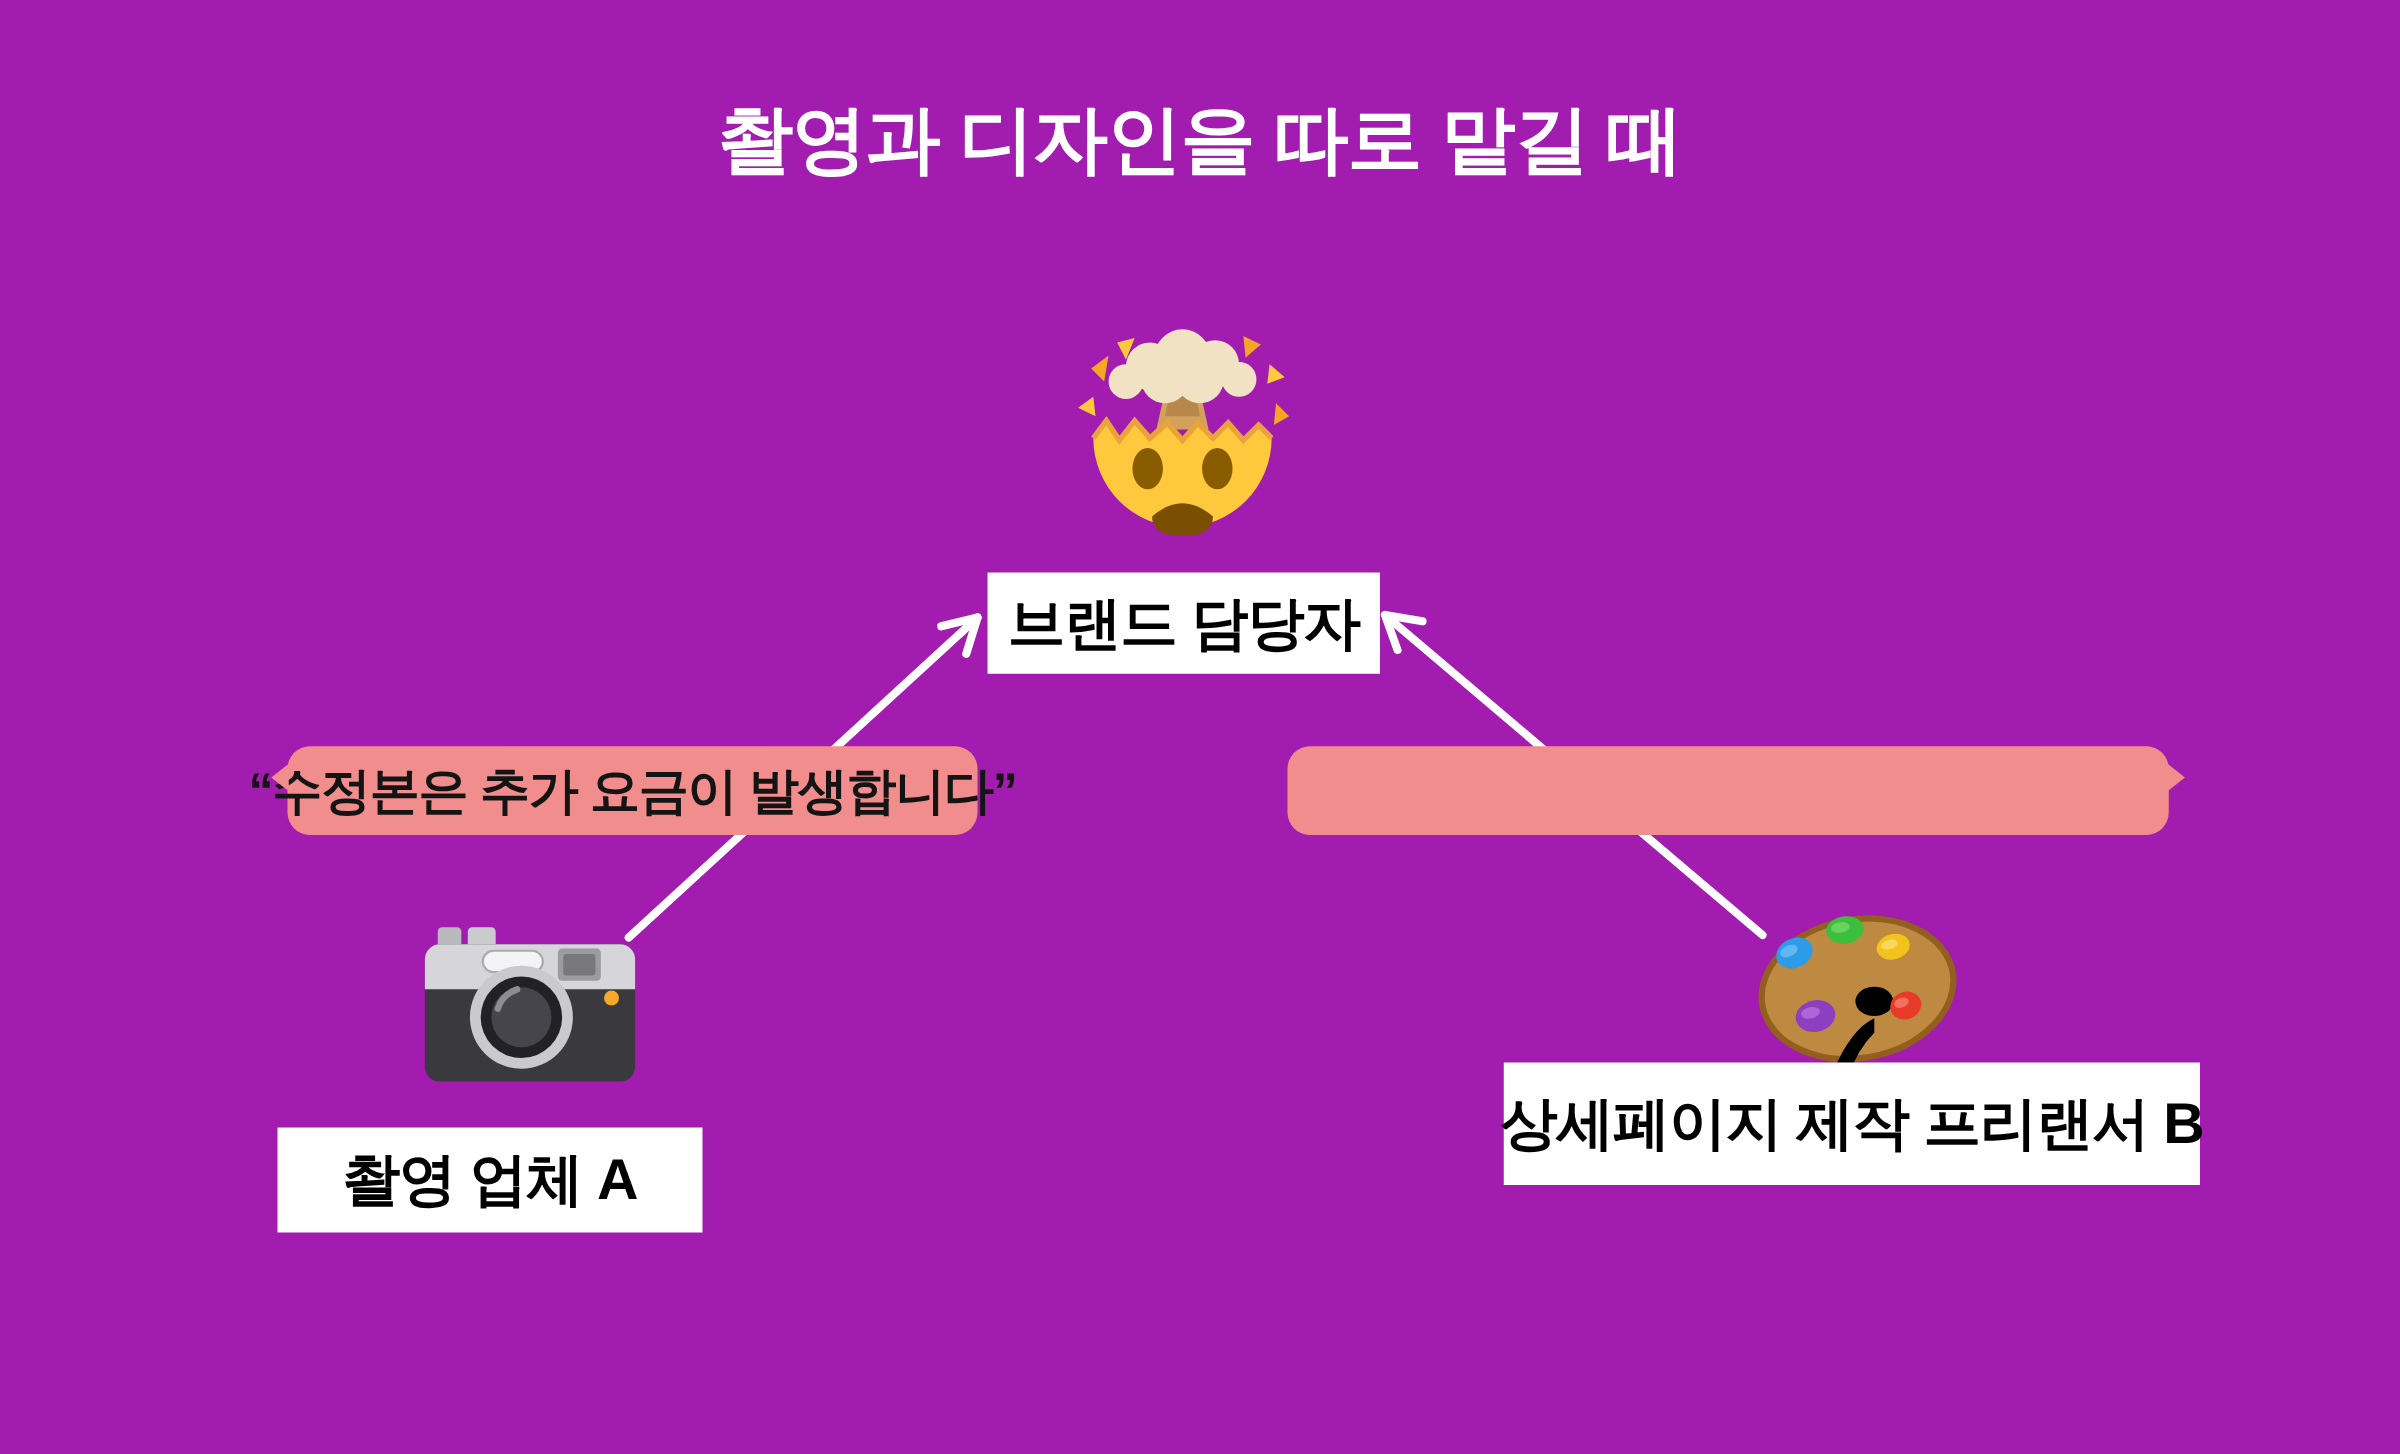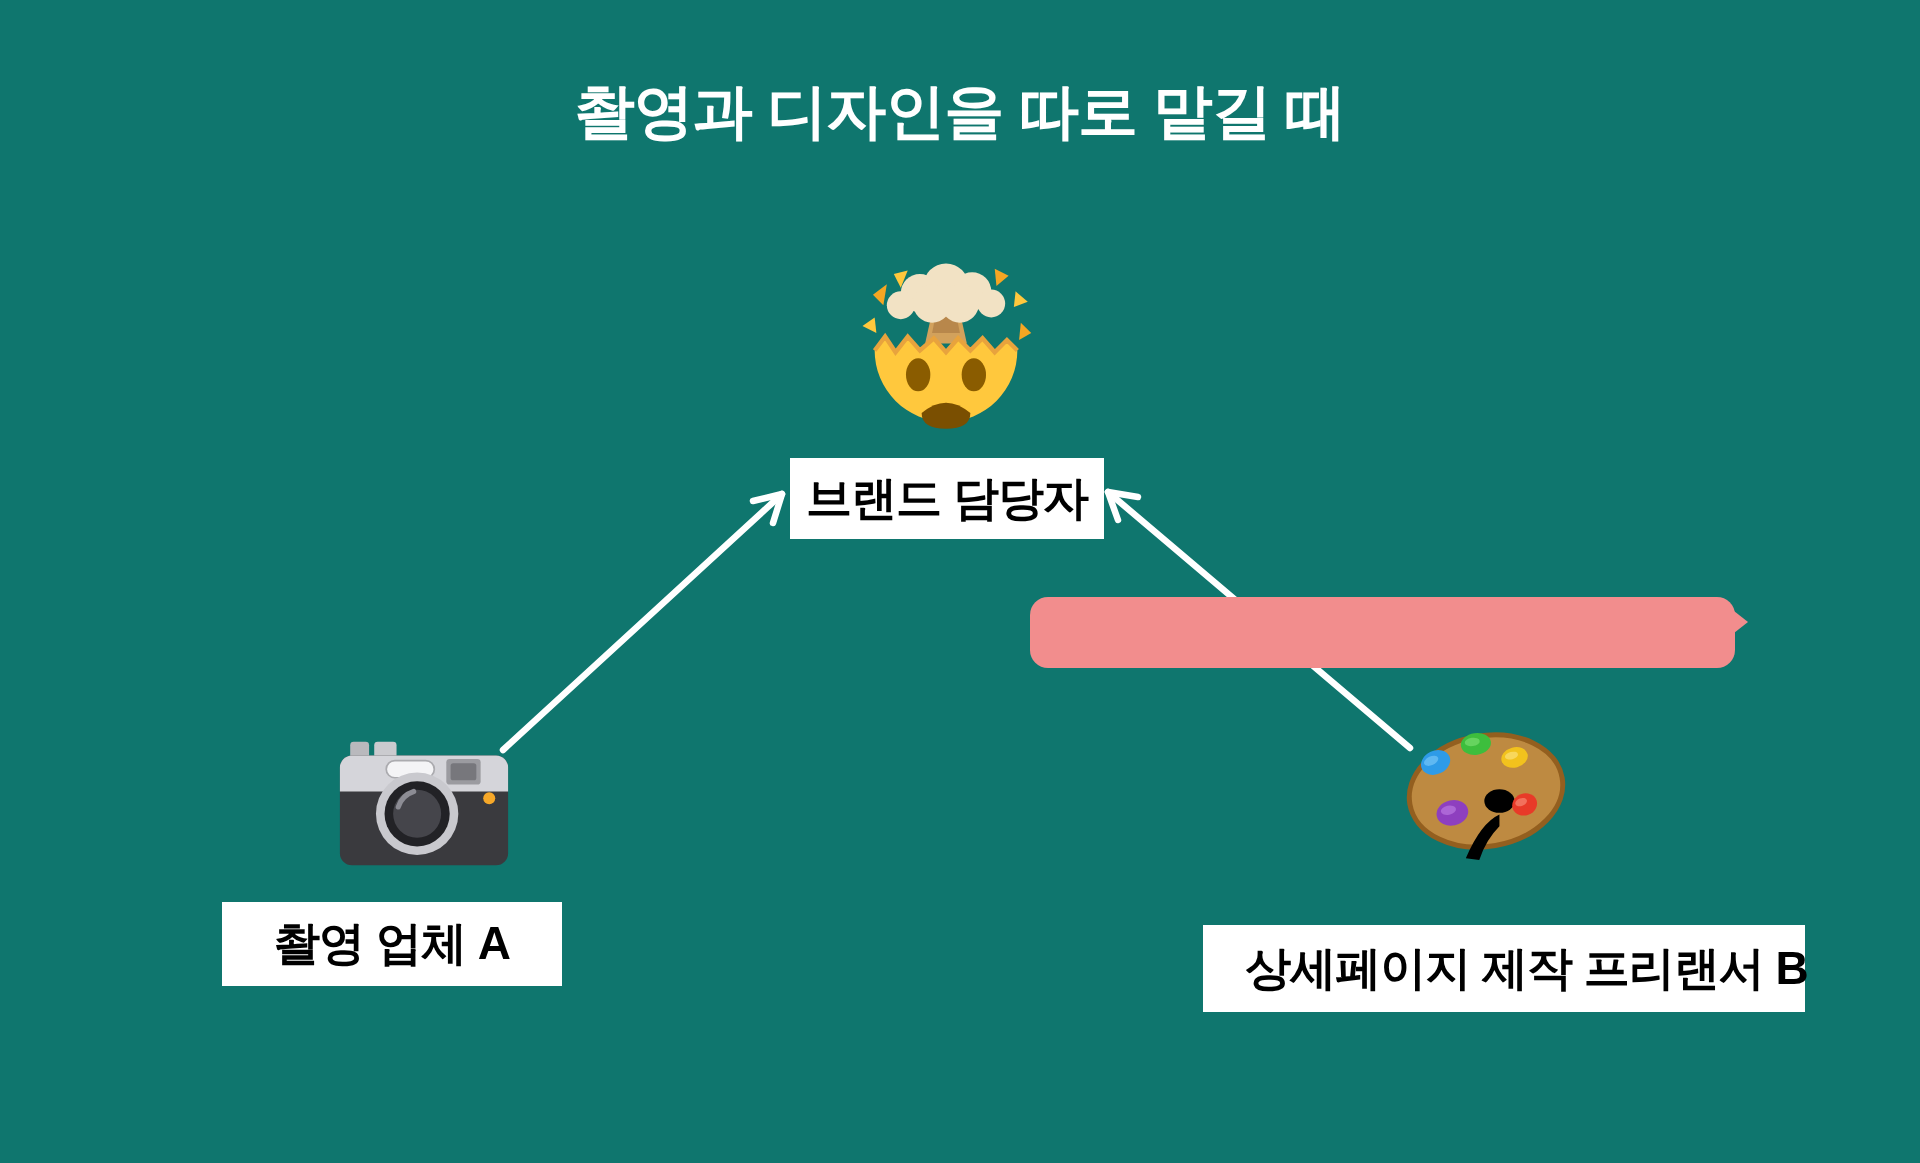--- a/index.html
+++ b/index.html
@@ -1,19 +1,19 @@
 <!DOCTYPE html>
 <html><head>
 <meta charset="utf-8">
 <style>
   html,body{margin:0;padding:0;background:#000;}
   .canvas{
     position:relative;
     width:1920px;height:1163px;
-    background:#0f766e;
+    background:#a21caf;
     overflow:hidden;
     font-family:"Liberation Sans", sans-serif;
   }
   .title{
     position:absolute;
     top:72px;left:0;width:1920px;
     margin:0;
     text-align:center;
     color:#fff;
     font-size:60px;
@@ -33,21 +33,21 @@
     position:absolute;z-index:2;
     background:#fff;color:#000;
     display:flex;align-items:center;justify-content:center;
     font-weight:800;
     font-size:46px;
     letter-spacing:-1px;
     white-space:nowrap;
   }
   .brand-box{left:790px;top:458px;width:314px;height:81px;}
   .photo-box{left:222px;top:902px;width:340px;height:84px;}
-  .freelancer-box{left:1203px;top:925px;width:557px;height:87px;padding-left:45px;}
+  .freelancer-box{left:1203px;top:850px;width:557px;height:98px;}
   .bubble{
     position:absolute;z-index:2;
     background:#F28D8D;color:#141414;
     border-radius:18px;
     display:flex;align-items:center;justify-content:center;
     font-weight:700;
     font-size:40px;
     letter-spacing:-1px;
     white-space:nowrap;
   }
@@ -109,20 +109,24 @@
       <ellipse cx="34" cy="66" rx="7" ry="9.5" fill="#8A5C00"></ellipse>
       <ellipse cx="66" cy="66" rx="7" ry="9.5" fill="#8A5C00"></ellipse>
       <path d="M36,88 Q50,76 64,88 Q64,97 50,97 Q36,97 36,88 Z" fill="#7A4F01"></path>
     </svg>
   </div>
 
   <div class="white-box brand-box">
     <span>브랜드 담당자</span>
   </div>
 
+  <div class="bubble bubble-left">
+    <span class="tail tail-left"></span>
+    <span>“수정본은 추가 요금이 발생합니다”</span>
+  </div>
 
   <div class="bubble bubble-right">
     <span class="tail tail-right"></span>
   </div>
 
   <div class="emoji emoji-camera">
     <svg viewBox="0 0 100 74" xmlns="http://www.w3.org/2000/svg">
       <rect x="7" y="1" width="11" height="10" rx="2" fill="#B9B9BD"></rect>
       <rect x="21" y="1" width="13" height="10" rx="2" fill="#CBCBCF"></rect>
       <rect x="1" y="9" width="98" height="64" rx="7" fill="#3A3A3E"></rect>

